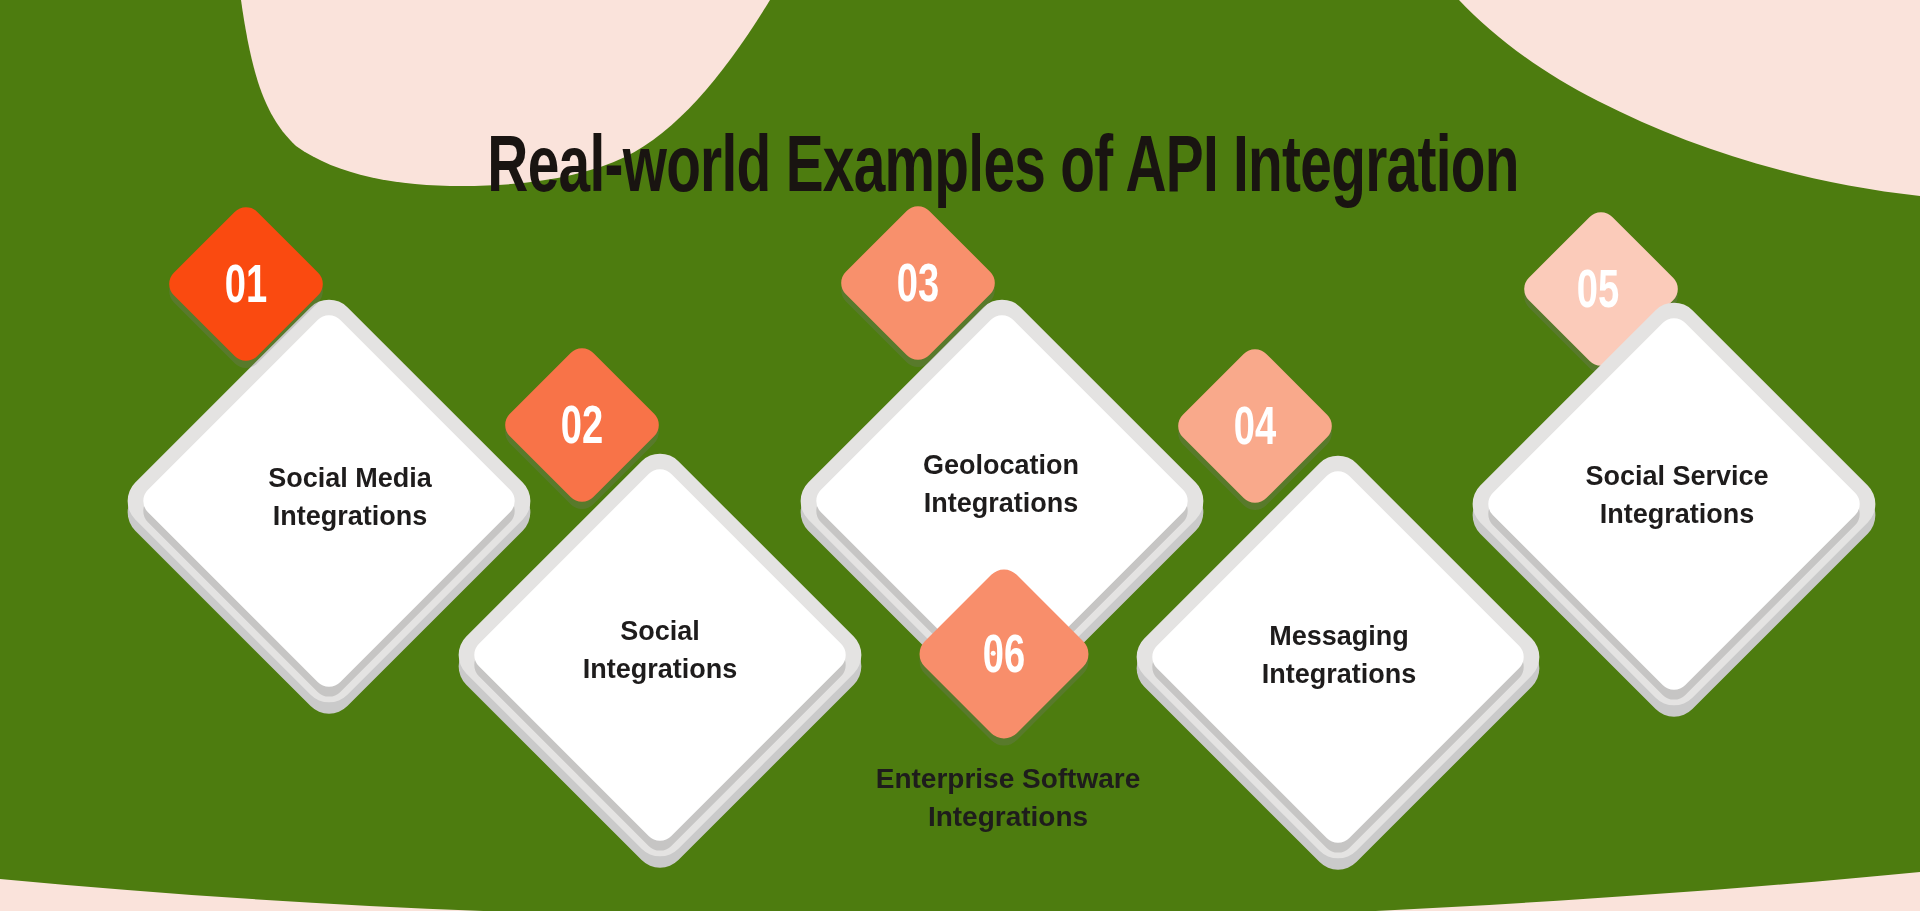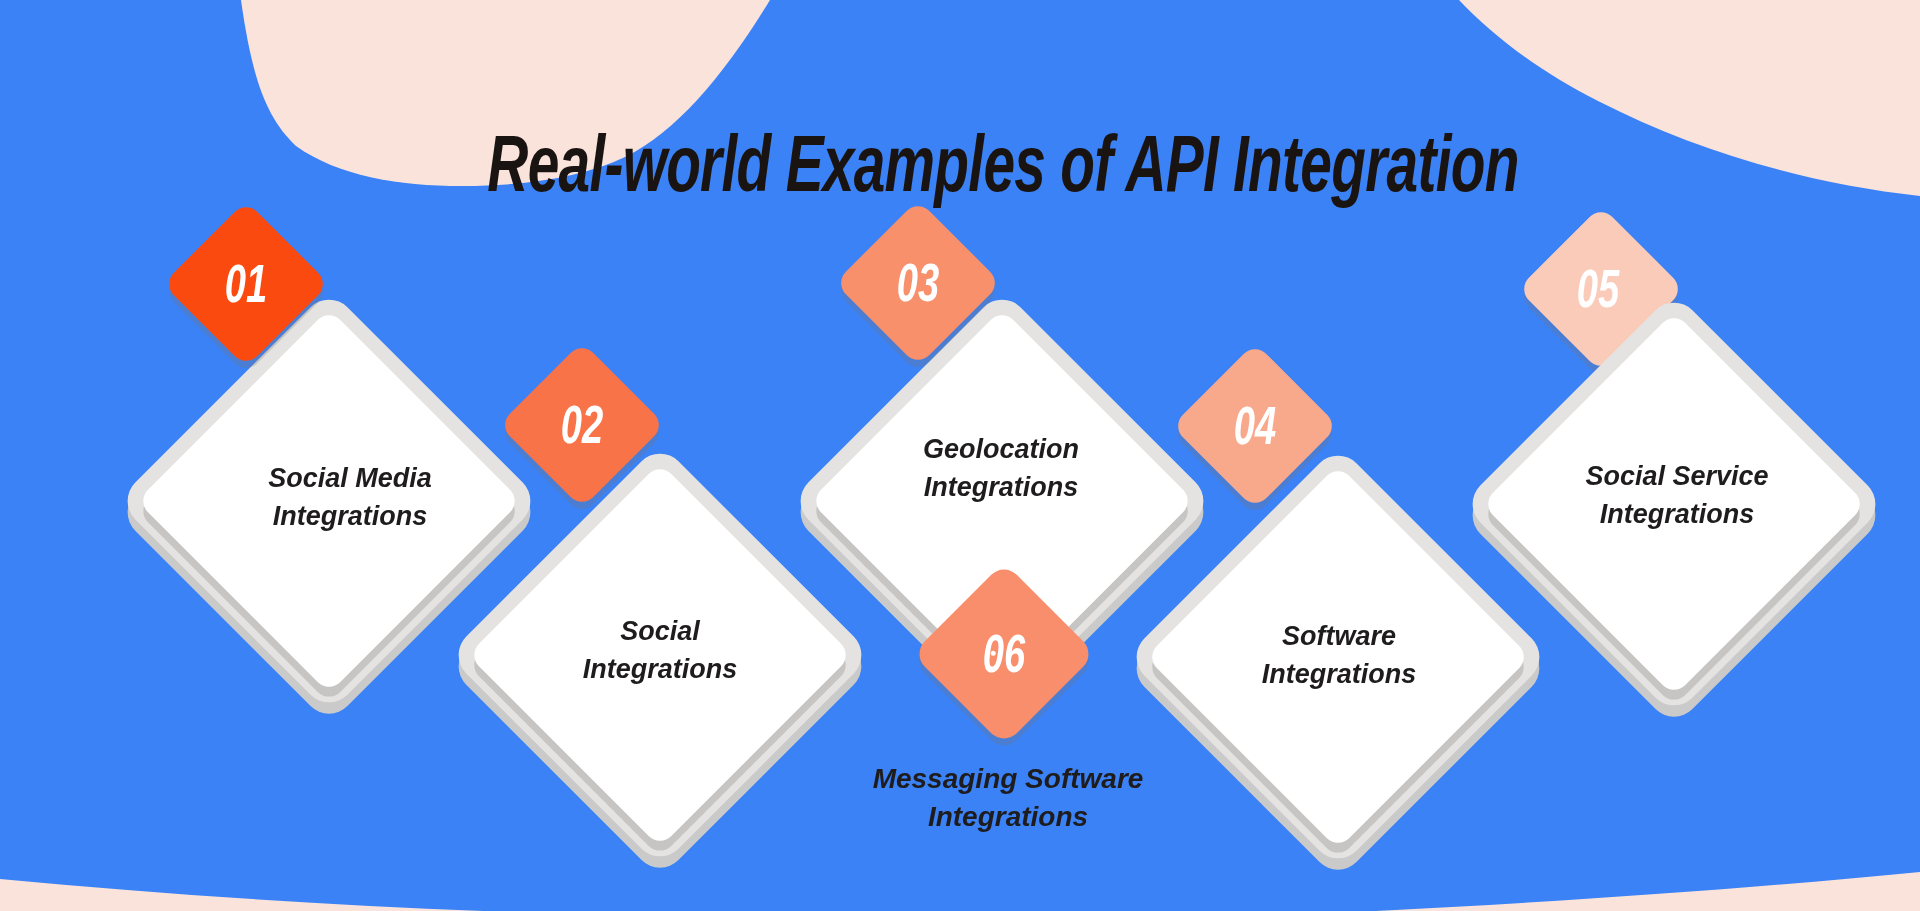--- a/index.html
+++ b/index.html
@@ -66,29 +66,29 @@
 
   
   .label{
     position:absolute;transform:translate(-50%,-50%);
     text-align:center;font-weight:700;font-size:27px;line-height:38px;
     color:#1E1C1C;white-space:nowrap;z-index:5;
   }
   .label span{display:block;}
   .l1{left:330px;top:497px;margin-left:20px;}
   .l2{left:660px;top:650px;}
-  .l3{left:1001px;top:468px;}
+  .l3{left:1001px;top:484px;}
   .l4{left:1339px;top:655px;}
   .l5{left:1677px;top:495px;}
   .l6{left:1008px;top:798px;font-size:28px;}
 </style>
 </head>
 <body>
 
-<div class="canvas" style="background-color: #3b82f6; font-style: italic;">
+<div class="canvas" style="background-color: #4d7c0f;">
 
   <svg class="blobs" viewBox="0 0 1920 911" preserveAspectRatio="none">
     <path d="M 241 0 C 252 78 266 118 296 146 C 338 176 398 186 462 186 C 530 186 585 176 625 157 C 678 131 726 72 770 0 Z" style="fill: rgb(250, 227, 219);"></path>
     <path d="M 1459 0 C 1492 35 1540 72 1598 101 C 1696 151 1808 184 1920 196 L 1920 0 Z" style="fill: rgb(250, 227, 219);"></path>
     <path d="M 0 879 C 190 897 390 909 575 914 C 860 923 1130 922 1355 912 C 1565 902 1755 888 1920 872 L 1920 911 L 0 911 Z" style="fill: rgb(250, 227, 219);"></path>
   </svg>
 
   <h1 class="title" style="color: rgb(25, 20, 17);">Real-world Examples of API Integration</h1>
 
   <div class="card p1">
@@ -127,25 +127,25 @@
   </div>
   <div class="label l2">
     <span>Social</span>
     <span>Integrations</span>
   </div>
   <div class="label l3">
     <span>Geolocation</span>
     <span>Integrations</span>
   </div>
   <div class="label l4">
-    <span>Software</span>
+    <span>Messaging</span>
     <span>Integrations</span>
   </div>
   <div class="label l5">
     <span>Social Service</span>
     <span>Integrations</span>
   </div>
   <div class="label l6">
-    <span>Messaging Software</span>
+    <span>Enterprise Software</span>
     <span>Integrations</span>
   </div>
 
 </div>
 
 </body></html>

